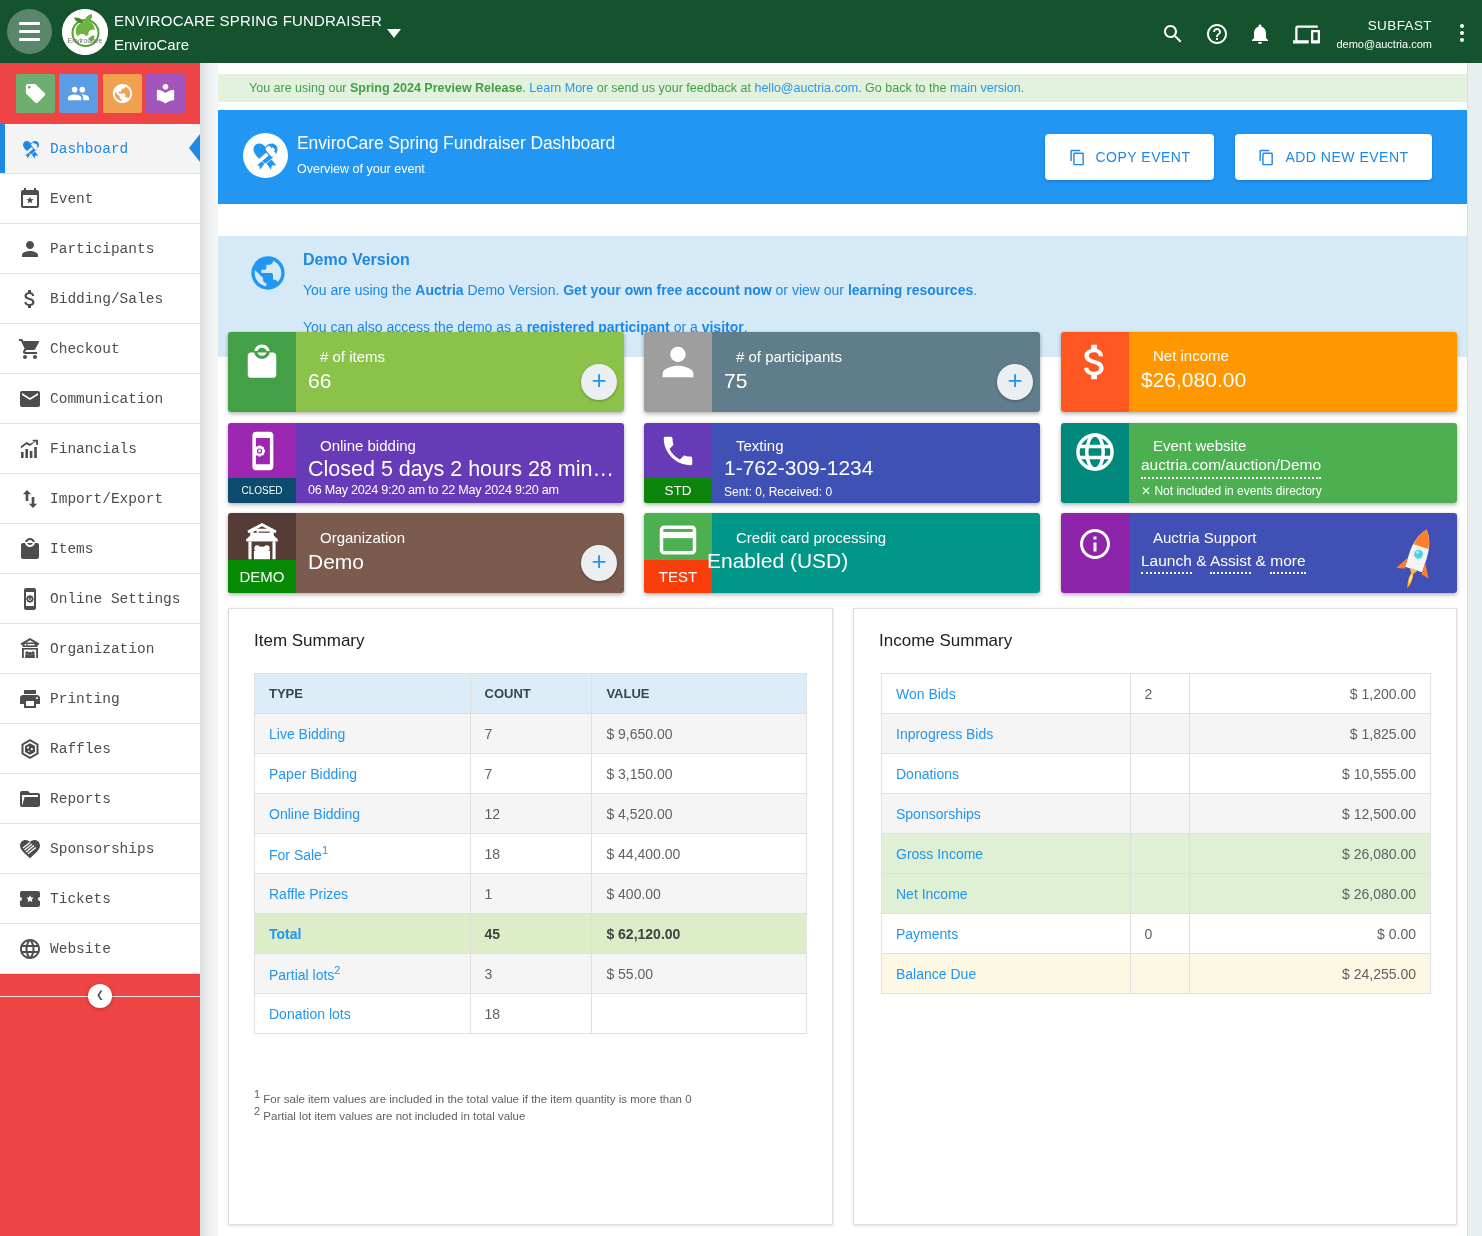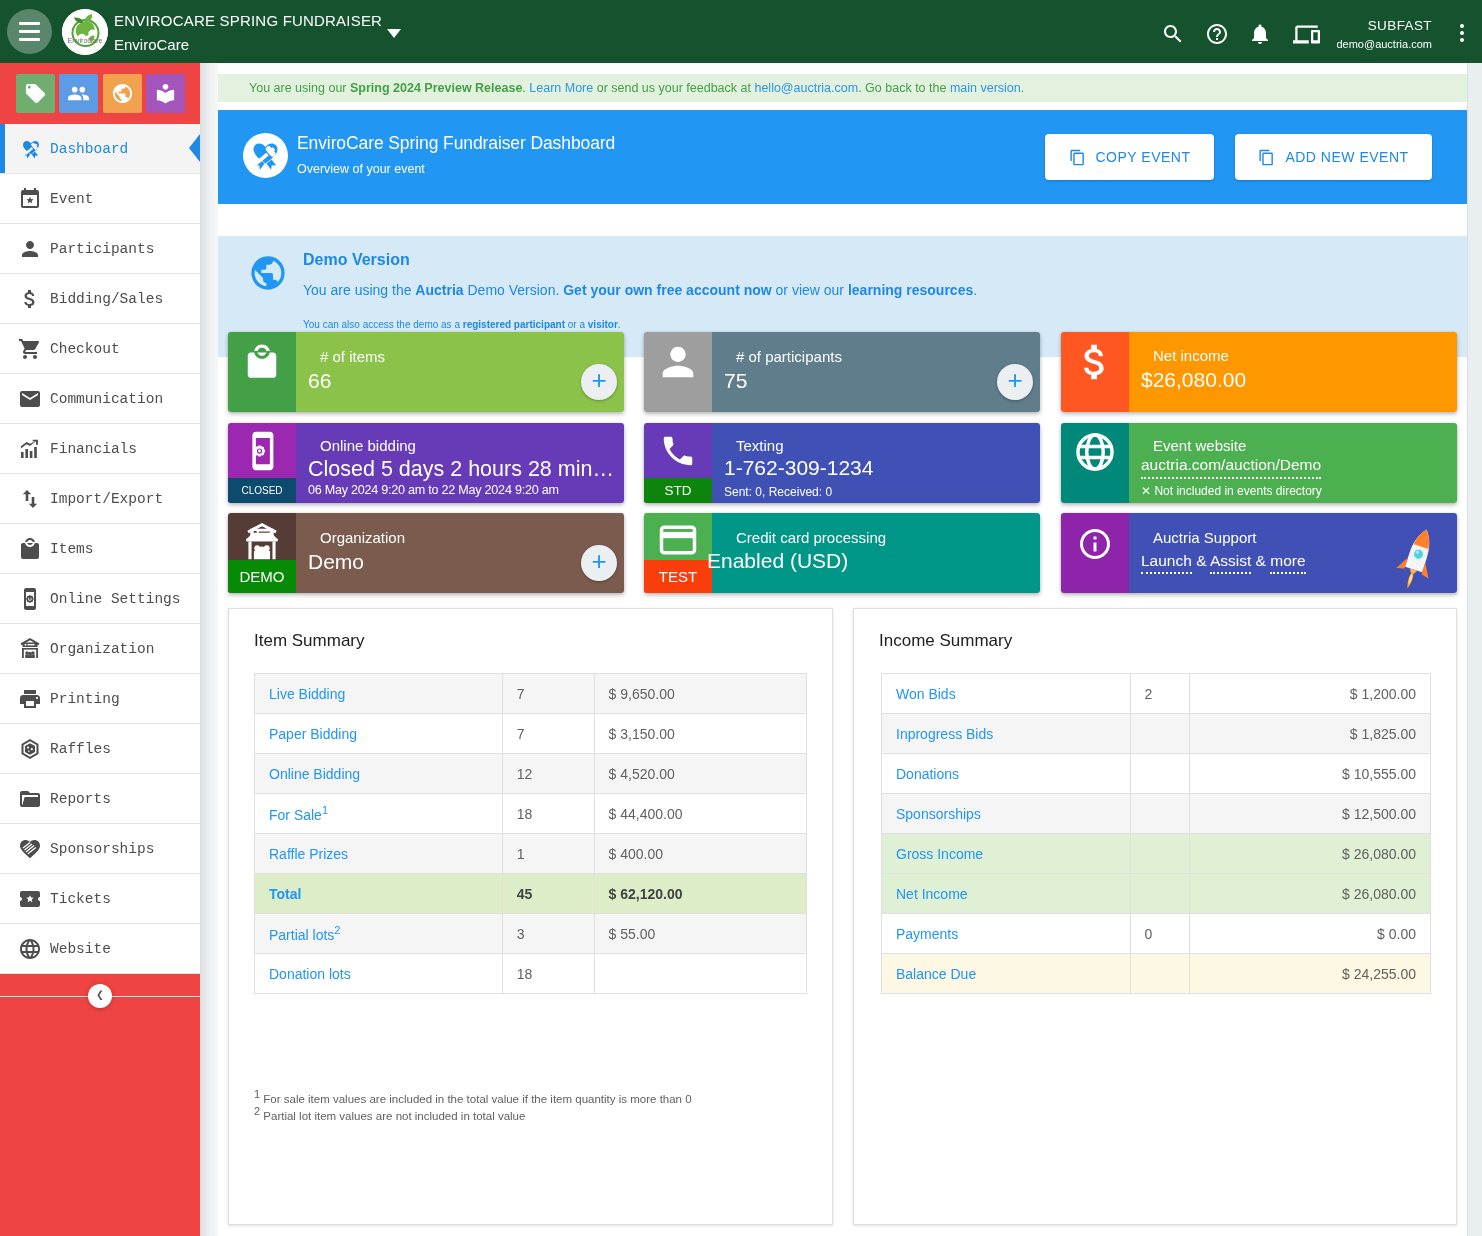--- a/index.html
+++ b/index.html
@@ -41,21 +41,21 @@
 #notice a{color:#2d9cdb;text-decoration:none;color:#2b96ea;}
 #bluehead{position:absolute;left:0;top:47px;width:1249px;height:94px;background:#2196f3;}
 #bh-circle{position:absolute;left:25px;top:23px;width:45px;height:45px;border-radius:50%;background:#fff;}
 #bh-title{position:absolute;left:79px;top:23px;color:#fff;font-size:17.5px;letter-spacing:-.1px;}
 #bh-sub{position:absolute;left:79px;top:52px;color:#fff;font-size:12.5px;}
 .hbtn{position:absolute;top:24px;height:46px;background:#fff;border-radius:4px;color:#1e88e5;font-size:14px;letter-spacing:.5px;display:flex;align-items:center;justify-content:center;box-shadow:0 1px 3px rgba(0,0,0,.2);}
 .hbtn svg{margin-right:10px;}
 #demo{position:absolute;left:0;top:141px;width:1249px;height:121px;background:#d5e9f6;color:#1e88e5;margin-top:32px;}
 #demo .h{position:absolute;left:85px;top:15px;font-size:16px;font-weight:bold;}
 #demo .l2{position:absolute;left:85px;top:46px;font-size:14px;}
-#demo .l3{position:absolute;left:85px;top:83px;font-size:10px;}
+#demo .l3{position:absolute;left:85px;top:83px;font-size:14px;}
 #demo b{font-weight:bold;}
 #demo-globe{position:absolute;left:30px;top:17px;width:40px;height:40px;}
 
 .tile{position:absolute;width:396px;height:80px;border-radius:3px;box-shadow:0 2px 4px rgba(0,0,0,.28),0 0 2px rgba(0,0,0,.1);overflow:hidden;}
 .tile .ic{position:absolute;left:0;top:0;width:68px;height:80px;display:flex;align-items:flex-start;justify-content:center;}
 .tile .body{position:absolute;left:68px;top:0;right:0;bottom:0;}
 .tile .t1{position:absolute;left:12px;top:8px;font-size:15px;color:#fff;white-space:nowrap;margin-left:12px;}
 .tile .t2{position:absolute;left:12px;top:27px;font-size:21px;color:#fff;white-space:nowrap;}
 .tile .t3{position:absolute;left:12px;top:60px;font-size:12.5px;color:#fff;white-space:nowrap;}
 .badge{position:absolute;left:0;bottom:0;width:68px;text-align:center;color:#fff;}
@@ -456,20 +456,25 @@
     <path d="M24 46 C27 52 26 58 24 64 C22 58 21 52 24 46z" fill="#ffa726"></path>
     <path d="M24 48 C26 52 25.5 56 24 60 C22.5 56 22 52 24 48z" fill="#ffe082"></path>
    </g>
   </svg>
  </div>
 
  <div class="card" style="left:10px;width:605px">
   <h2>Item Summary</h2>
   <table class="sum" style="width:553px">
    <tbody>
+          <tr style="background:#dcedf8">
+            <th style="width:216px;font-weight:bold;color:#37474f;font-size:13px">TYPE</th>
+            <th style="width:122px;font-weight:bold;color:#37474f;font-size:13px">COUNT</th>
+            <th style="width:215px;font-weight:bold;color:#37474f;font-size:13px">VALUE</th>
+          </tr>
    <tr style="background:#f5f5f5">
             <td><a>Live Bidding</a></td>
             <td class="num">7</td>
             <td class="num">$ 9,650.00</td>
           </tr>
    <tr>
             <td><a>Paper Bidding</a></td>
             <td class="num">7</td>
             <td class="num">$ 3,150.00</td>
           </tr>

